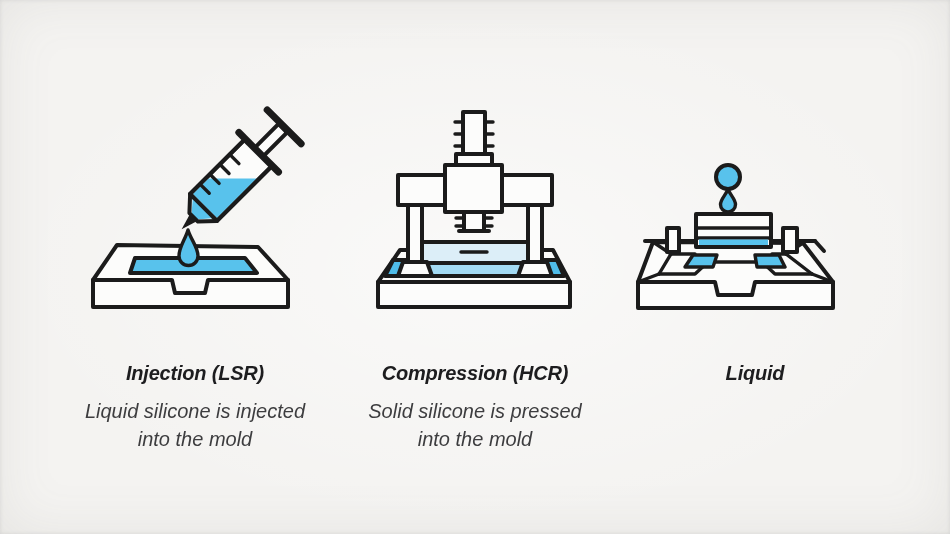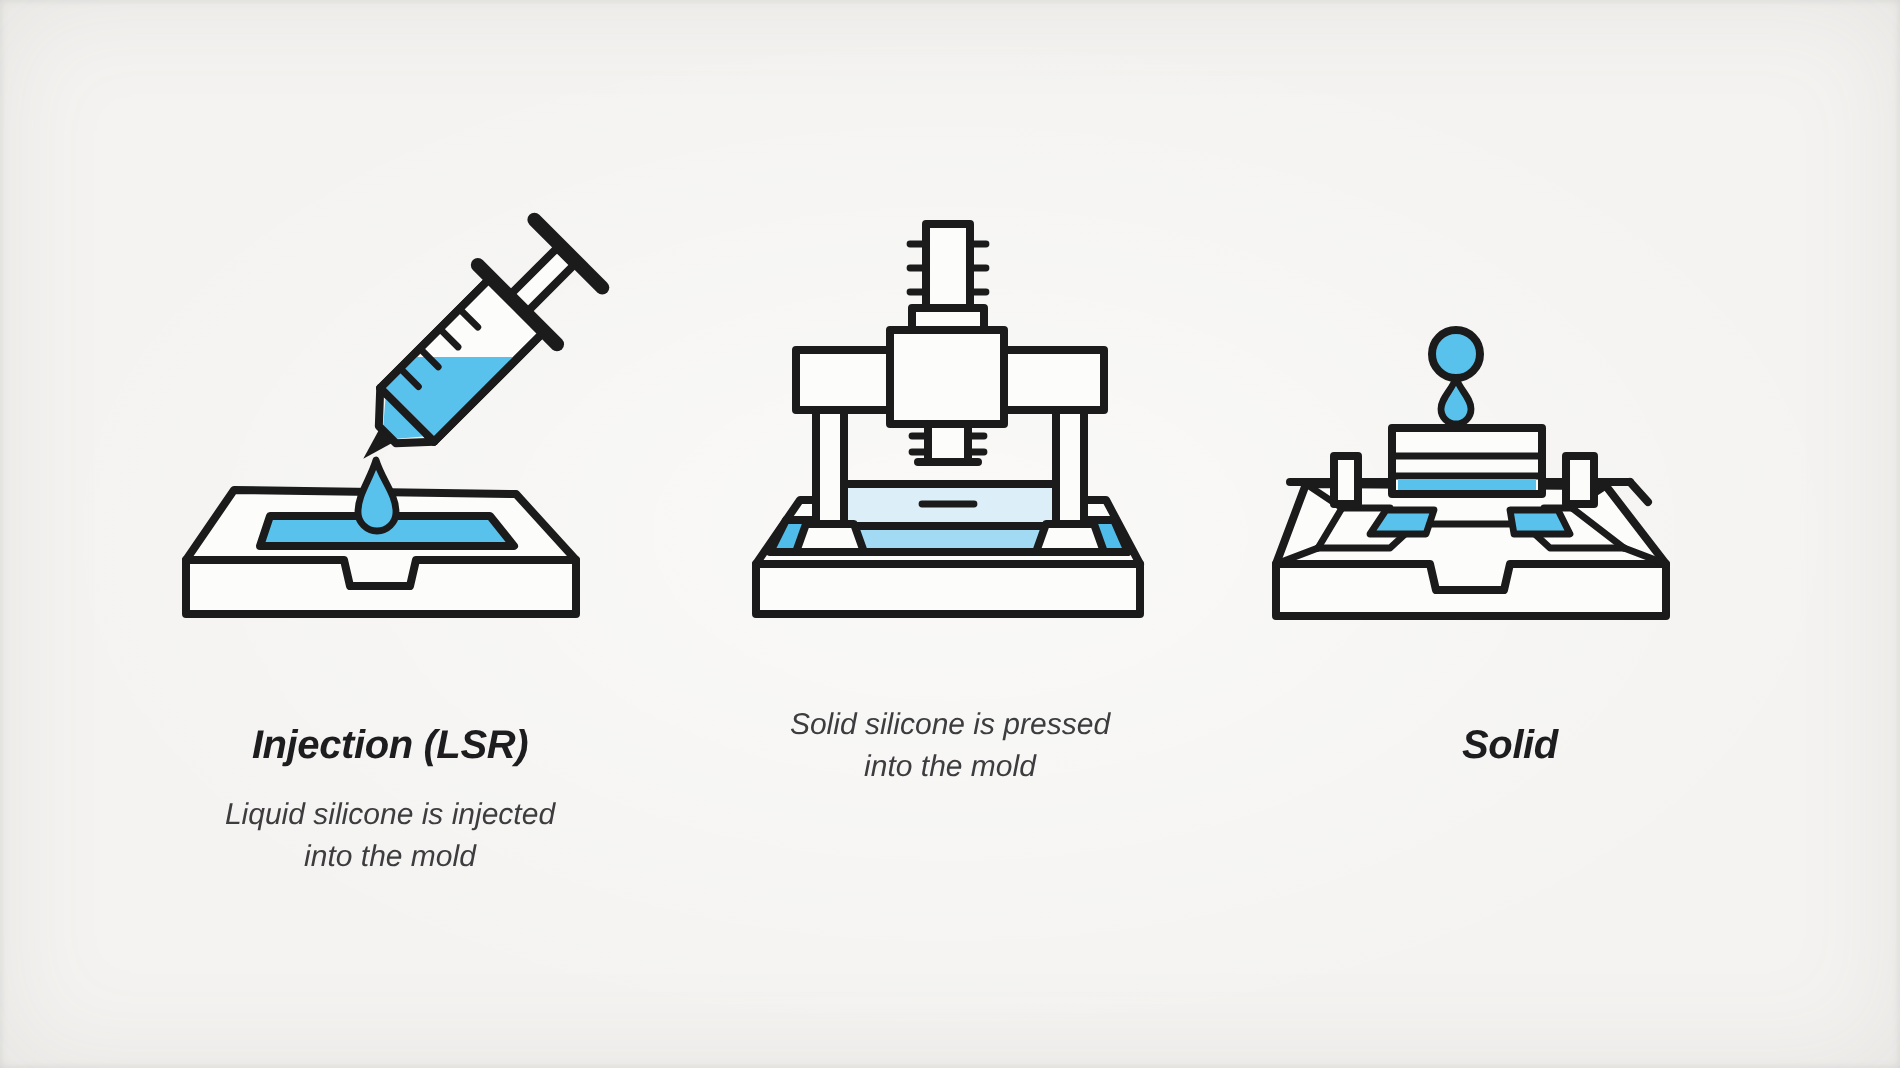--- a/index.html
+++ b/index.html
@@ -25,21 +25,21 @@
     font-style:italic;
   }
   .figure svg{display:block;width:280px;height:250px;}
   .figure h2{
     margin:22px 0 0 0;
     font-size:20px;font-weight:700;letter-spacing:-.2px;
     color:#1d1d1f;
   }
   .figure p{
     margin:12px 0 0 0;
-    font-size:15px;line-height:1.42;
+    font-size:20px;line-height:1.42;
     color:#3d3d3f;
     white-space:pre-line;
   }
   
   .ln{fill:none;stroke:#1b1b1b;stroke-width:4;stroke-linejoin:round;stroke-linecap:round;}
   .ln-thin{fill:none;stroke:#1b1b1b;stroke-width:3.4;stroke-linejoin:round;stroke-linecap:round;}
   .white{fill:#fcfcfb;stroke:#1b1b1b;stroke-width:4;stroke-linejoin:round;}
   .blue{fill:#58c2ec;stroke:#1b1b1b;stroke-width:4;stroke-linejoin:round;}
   .blue-thin{fill:#58c2ec;stroke:#1b1b1b;stroke-width:3.4;stroke-linejoin:round;}
   .blue-fill{fill:#58c2ec;}
@@ -113,20 +113,21 @@
           <rect class="white" x="121" y="64" width="36" height="11"></rect>
           <rect class="white" x="128" y="22" width="22" height="42"></rect>
           <line class="ln-thin" x1="120" y1="32" x2="128" y2="32"></line>
           <line class="ln-thin" x1="150" y1="32" x2="158" y2="32"></line>
           <line class="ln-thin" x1="120" y1="44" x2="128" y2="44"></line>
           <line class="ln-thin" x1="150" y1="44" x2="158" y2="44"></line>
           <line class="ln-thin" x1="120" y1="56" x2="128" y2="56"></line>
           <line class="ln-thin" x1="150" y1="56" x2="158" y2="56"></line>
         </g>
       </svg>
+      <h2>Compression (HCR)</h2>
       <p>Solid silicone is pressed
 into the mold</p>
     </div>
 
     <div class="figure">
       <svg viewBox="0 0 280 250" aria-hidden="true">
 
         <g>
           <circle class="blue" cx="113" cy="87" r="12"></circle>
           <path class="blue-thin" d="M113,99 C111,105 105.5,109 105.5,114.5 A7.5,7.5 0 0 0 120.5,114.5 C120.5,109 115,105 113,99 Z"></path>
@@ -155,17 +156,17 @@
           <line class="ln" x1="182" y1="151" x2="200" y2="151"></line>
           <line class="ln" x1="200" y1="151" x2="209" y2="161"></line>
           <rect class="white" x="52" y="138" width="12" height="24"></rect>
           <rect class="white" x="168" y="138" width="14" height="24"></rect>
           <rect class="white" x="81" y="124" width="75" height="33"></rect>
           <line class="ln-thin" x1="81" y1="138" x2="156" y2="138"></line>
           <line class="ln-thin" x1="81" y1="148" x2="156" y2="148"></line>
           <rect class="blue-fill" x="84" y="149.5" width="69" height="5.5"></rect>
         </g>
       </svg>
-      <h2>Solid</h2>
+      <h2>Liquid</h2>
     </div>
 
   </div>
 </div>
 
 </body></html>

